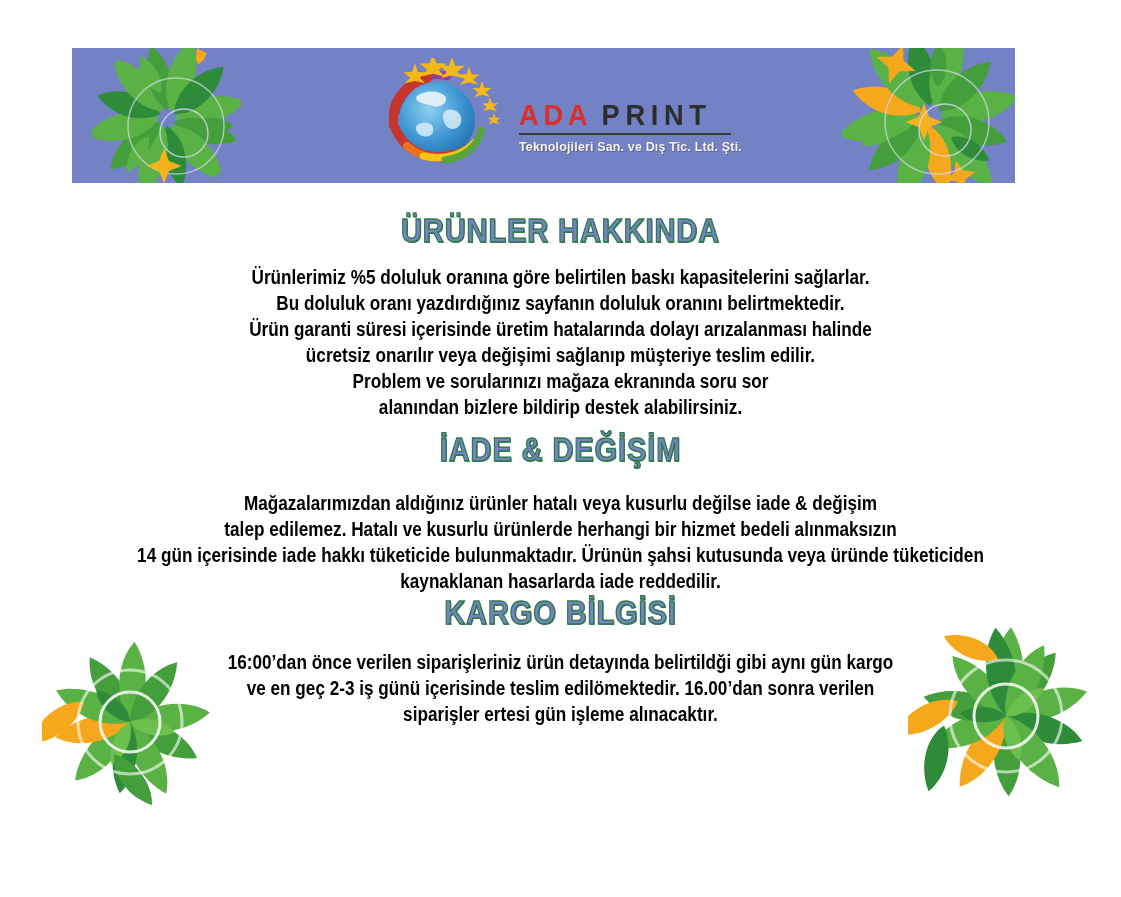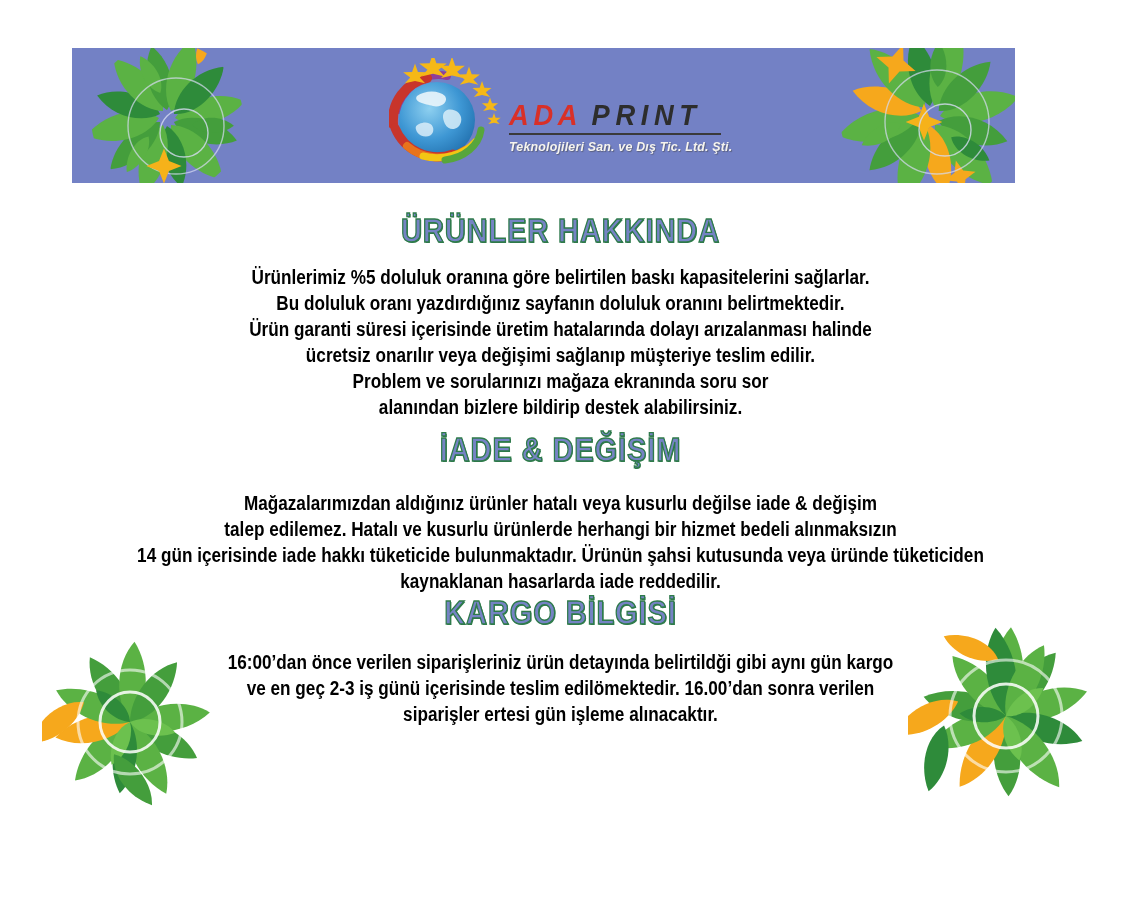--- a/index.html
+++ b/index.html
@@ -14,21 +14,21 @@
   }
   .orn{position:absolute;display:block;}
   .orn-tl{left:0;top:0;}
   .orn-tr{right:0;top:0;}
   
   .logo{
     position:absolute;left:calc(50% - 155px);top:10px;
     display:flex;align-items:center;
   }
   .logo-globe{flex:0 0 auto;}
-  .logo-words{margin-left:2px;margin-top:26px;width:212px;font-style:italic;}
+  .logo-words{margin-left:12px;margin-top:26px;width:212px;}
   .logo-name{
     display:flex;align-items:baseline;white-space:nowrap;
     font-weight:bold;font-size:29px;line-height:30px;
     transform:scaleX(.94);transform-origin:left center;
   }
   .logo-name .primary{color:#d93028;letter-spacing:5px;}
   .logo-name .secondary{color:#2d2d2d;letter-spacing:6px;margin-left:10px;}
   .logo-rule{height:2px;background:#3a3a3a;margin:3px 0 4px 0;width:100%;}
   .logo-subtitle{
     font-size:13.5px;font-weight:bold;color:#f6f4ef;white-space:nowrap;

